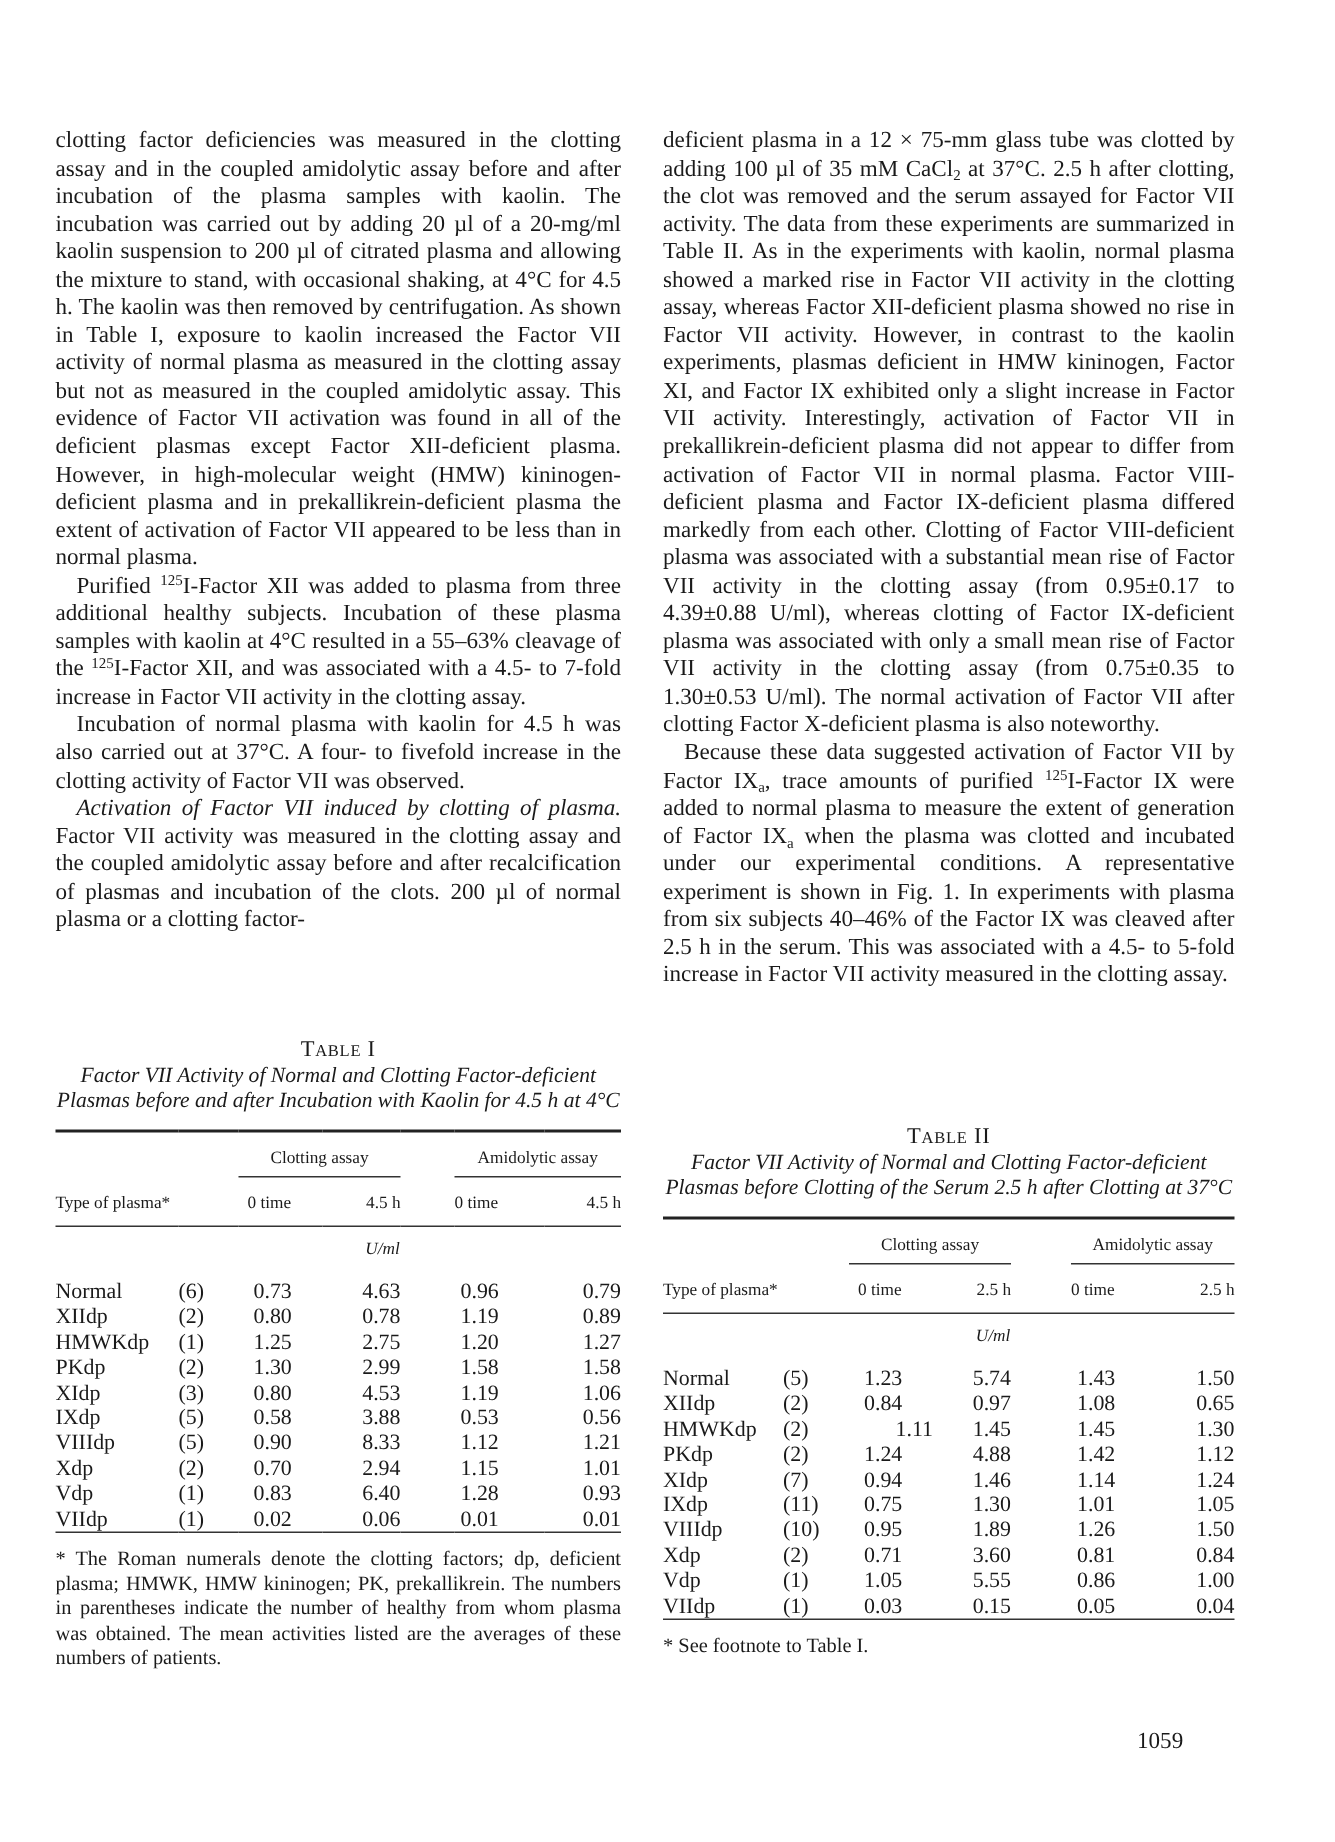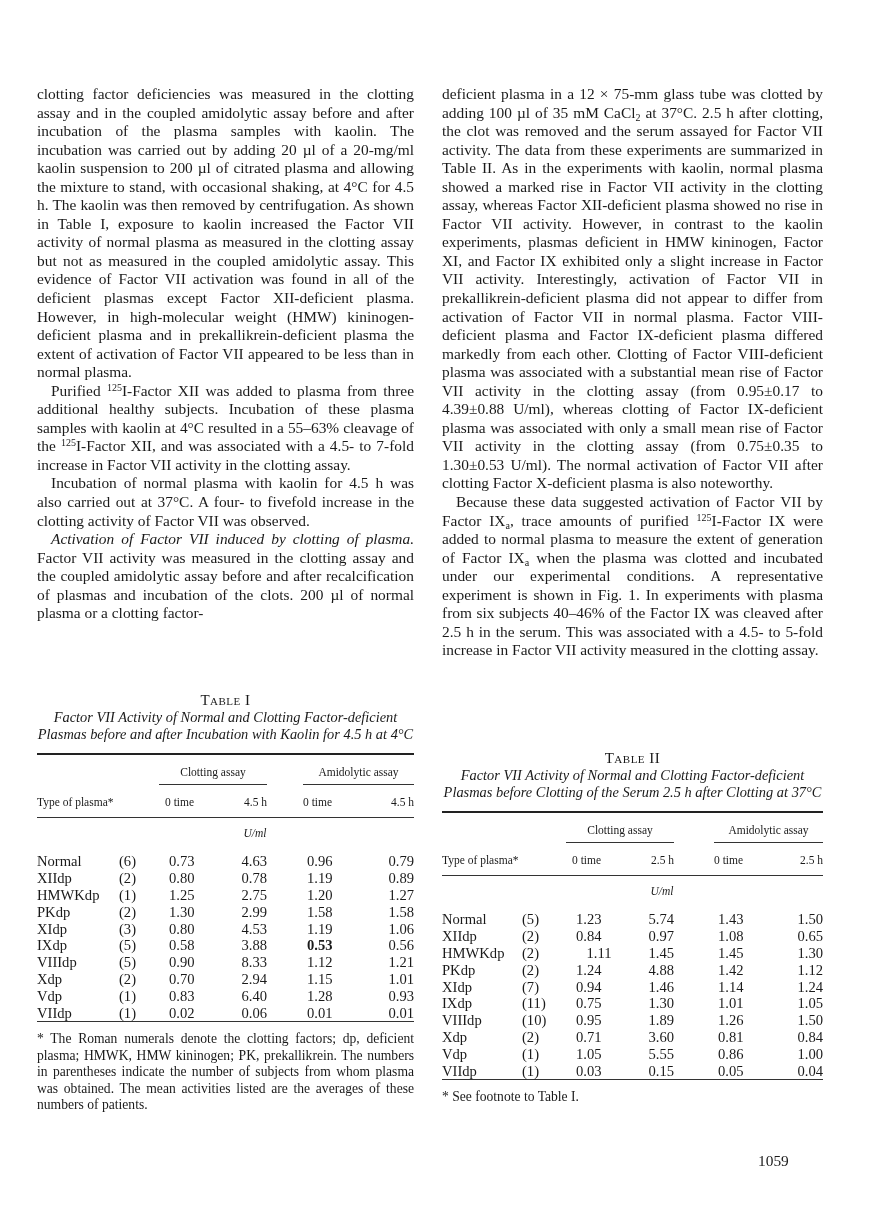--- a/index.html
+++ b/index.html
@@ -164,21 +164,21 @@
           <td></td>
           <td class="num" style="text-align: left; padding-left: 4px;">1.19</td>
           <td class="num">1.06</td>
         </tr>
         <tr>
           <td class="name">IXdp</td>
           <td class="n">(5)</td>
           <td class="num" style="text-align: left; padding-left: 10px;">0.58</td>
           <td class="num">3.88</td>
           <td></td>
-          <td class="num" style="text-align: left; padding-left: 4px; font-weight: bold;">0.53</td>
+          <td class="num" style="text-align: left; padding-left: 4px;">0.53</td>
           <td class="num">0.56</td>
         </tr>
         <tr>
           <td class="name">VIIIdp</td>
           <td class="n">(5)</td>
           <td class="num" style="text-align: left; padding-left: 10px;">0.90</td>
           <td class="num">8.33</td>
           <td></td>
           <td class="num" style="text-align: left; padding-left: 4px;">1.12</td>
           <td class="num">1.21</td>
@@ -210,21 +210,21 @@
           <td class="num" style="text-align: left; padding-left: 4px;">0.01</td>
           <td class="num">0.01</td>
         </tr>
       </tbody>
     <tfoot>
         <tr class="bottom">
           <td colspan="7"></td>
         </tr>
       </tfoot>
   </table>
-  <p class="tbl-foot">* The Roman numerals denote the clotting factors; dp, deficient plasma; HMWK, HMW kininogen; PK, prekallikrein. The numbers in parentheses indicate the number of subjects from whom plasma was obtained. The mean activities listed are the averages of these numbers of patients.</p>
+  <p class="tbl-foot">* The Roman numerals denote the clotting factors; dp, deficient plasma; HMWK, HMW kininogen; PK, prekallikrein. The numbers in parentheses indicate the number of healthy from whom plasma was obtained. The mean activities listed are the averages of these numbers of patients.</p>
 </div>
 
 <div class="table-block t2">
   <p class="tbl-label">Table II</p>
   <p class="tbl-caption">Factor VII Activity of Normal and Clotting Factor-deficient Plasmas before Clotting of the Serum 2.5 h after Clotting at 37°C</p>
   <table class="data">
     <colgroup>
         <col style="width:80px">
         <col style="width:44px">
         <col style="width:56px">
@@ -274,21 +274,21 @@
           <td class="n">(2)</td>
           <td class="num" style="text-align: left; padding-left: 10px;">0.84</td>
           <td class="num">0.97</td>
           <td></td>
           <td class="num" style="text-align: left; padding-left: 4px;">1.08</td>
           <td class="num">0.65</td>
         </tr>
         <tr>
           <td class="name">HMWKdp</td>
           <td class="n">(2)</td>
-          <td class="num" style="text-align: center; padding-left: 10px; margin-top: 42px;">1.11</td>
+          <td class="num" style="text-align: right; padding-left: 10px; margin-top: 42px;">1.11</td>
           <td class="num">1.45</td>
           <td></td>
           <td class="num" style="text-align: left; padding-left: 4px;">1.45</td>
           <td class="num">1.30</td>
         </tr>
         <tr>
           <td class="name">PKdp</td>
           <td class="n">(2)</td>
           <td class="num" style="text-align: left; padding-left: 10px;">1.24</td>
           <td class="num">4.88</td>

